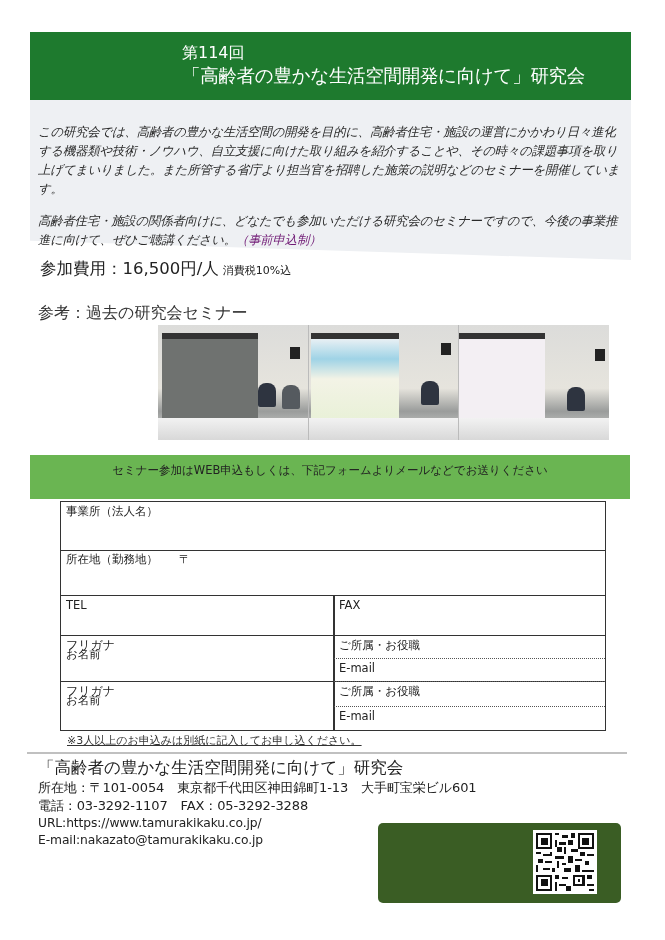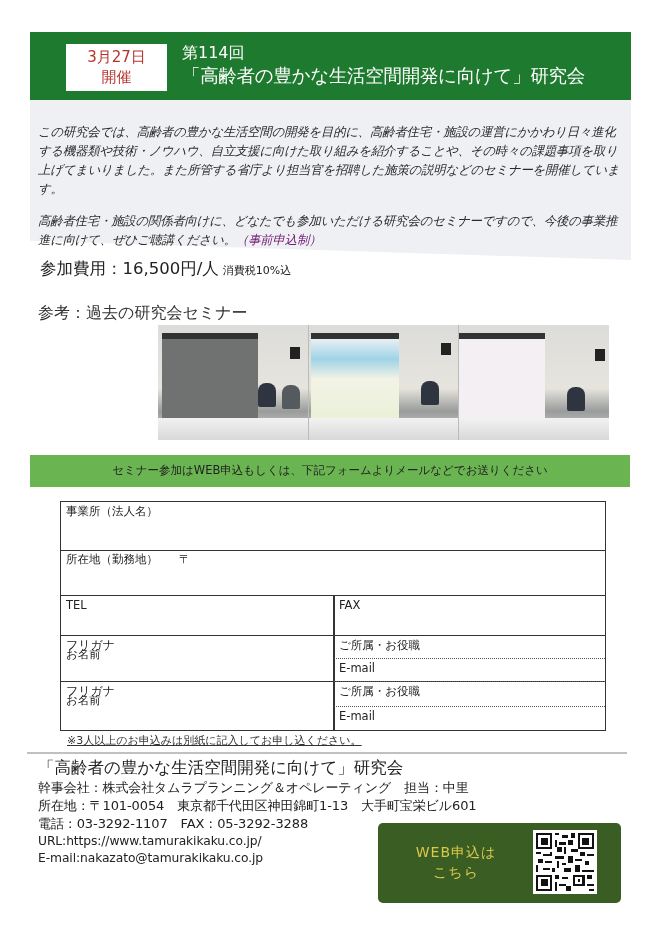--- a/index.html
+++ b/index.html
@@ -44,21 +44,21 @@
       display: flex; background: #cfd2d1;
     }
     .photo { flex: 1; position: relative; overflow: hidden; background: linear-gradient(#dcdcda 0%, #e6e4dd 55%, #9a9c9b 75%, #dedfdc 100%); border-right: 1px solid #bbb; }
     .photo:last-child { border-right: none; }
     .photo .screen { position: absolute; top: 8px; width: 80px; height: 86px; background: #eaeaea; border-top: 6px solid #333; }
     .photo .person { position: absolute; width: 18px; height: 24px; background: #2e3440; border-radius: 8px 8px 2px 2px; }
     .photo .desk { position: absolute; left: 0; right: 0; bottom: 0; height: 22px; background: linear-gradient(#f2f2f2, #d8d8d8); }
     .photo .speaker { position: absolute; width: 10px; height: 12px; background: #222; }
 
     .cta-banner {
-      position: absolute; left: 30px; top: 455px; width: 600px; height: 32px;
+      position: absolute; left: 30px; top: 455px; width: 600px; height: 44px;
       background: #6ab552; color: #222; font-size: 11.5px; text-align: center; line-height: 30px;
     }
 
     .form {
       position: absolute; left: 60px; top: 501px; width: 546px; height: 230px;
       border: 1.5px solid #333;
     }
     .form-row { position: absolute; left: 0; right: 0; border-bottom: 1.5px solid #333; }
     .form-cell-label { position: absolute; font-size: 11.5px; color: #222; }
     .vline { position: absolute; left: 272px; width: 1.5px; background: #333; }
@@ -82,24 +82,20 @@
       position: absolute; left: 18px; top: 19px; width: 120px; text-align: center;
       color: #d9c94a; font-size: 14px; line-height: 20px; letter-spacing: 1px;
     }
     .qr { position: absolute; left: 155px; top: 7px; width: 64px; height: 64px; background: #fff; padding: 3px; }
     .qr svg { width: 58px; height: 58px; display: block; }
   </style>
 </head>
 <body>
 
 <div class="header-band">
-  <div class="date-box">
-    <span>3月27日</span>
-    <span>開催</span>
-  </div>
   <div class="title-block">
     <span class="title-no">第114回</span>
     <span class="title-main">「高齢者の豊かな生活空間開発に向けて」研究会</span>
   </div>
 </div>
 
 <div class="intro-panel"></div>
 <div class="intro-text">
   <p>この研究会では、高齢者の豊かな生活空間の開発を目的に、高齢者住宅・施設の運営にかかわり日々進化する機器類や技術・ノウハウ、自立支援に向けた取り組みを紹介することや、その時々の課題事項を取り上げてまいりました。また所管する省庁より担当官を招聘した施策の説明などのセミナーを開催しています。</p>
   <p><span>高齢者住宅・施設の関係者向けに、どなたでも参加いただける研究会のセミナーですので、今後の事業推進に向けて、ぜひご聴講ください。</span><span class="red">（事前申込制）</span></p>
@@ -166,32 +162,27 @@
   </div>
   <div class="dotted" style="top:204px;"></div>
 </div>
 
 <div class="note">※3人以上のお申込みは別紙に記入してお申し込ください。</div>
 
 <div class="divider"></div>
 
 <div class="footer">
   <span class="org">「高齢者の豊かな生活空間開発に向けて」研究会</span>
-  <span class="line">幹事会社：株式会社タムラプランニング＆オペレーティング　担当：中里</span>
   <span class="line">所在地：〒101-0054　東京都千代田区神田錦町1-13　大手町宝栄ビル601</span>
   <span class="line">電話：03-3292-1107　FAX：05-3292-3288</span>
   <span class="line small">URL:https://www.tamurakikaku.co.jp/</span>
   <span class="line small">E-mail:nakazato@tamurakikaku.co.jp</span>
 </div>
 
 <div class="web-box">
-  <div class="web-text">
-    <span style="display:block">WEB申込は</span>
-    <span style="display:block">こちら</span>
-  </div>
   <div class="qr">
     <svg viewBox="0 0 25 25" shape-rendering="crispEdges">
       <rect width="25" height="25" fill="#fff"></rect>
       <g fill="#111">
         <path d="M0 0h7v7h-7zM1 1v5h5v-5zM2 2h3v3h-3z" fill-rule="evenodd"></path>
         <path d="M18 0h7v7h-7zM19 1v5h5v-5zM20 2h3v3h-3z" fill-rule="evenodd"></path>
         <path d="M0 18h7v7h-7zM1 19v5h5v-5zM2 20h3v3h-3z" fill-rule="evenodd"></path>
         <rect x="8" y="0" width="2" height="1"></rect>
           <rect x="11" y="1" width="3" height="1"></rect>
           <rect x="15" y="0" width="2" height="2"></rect>

